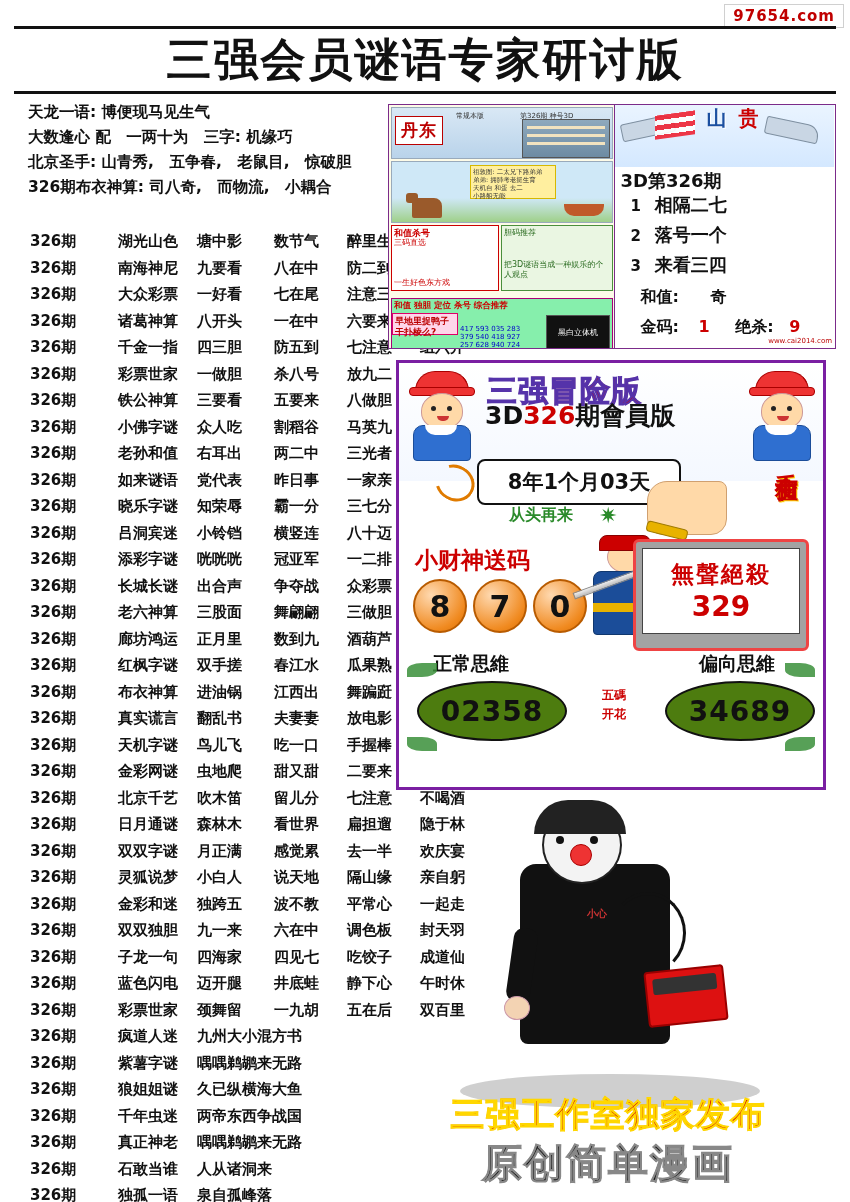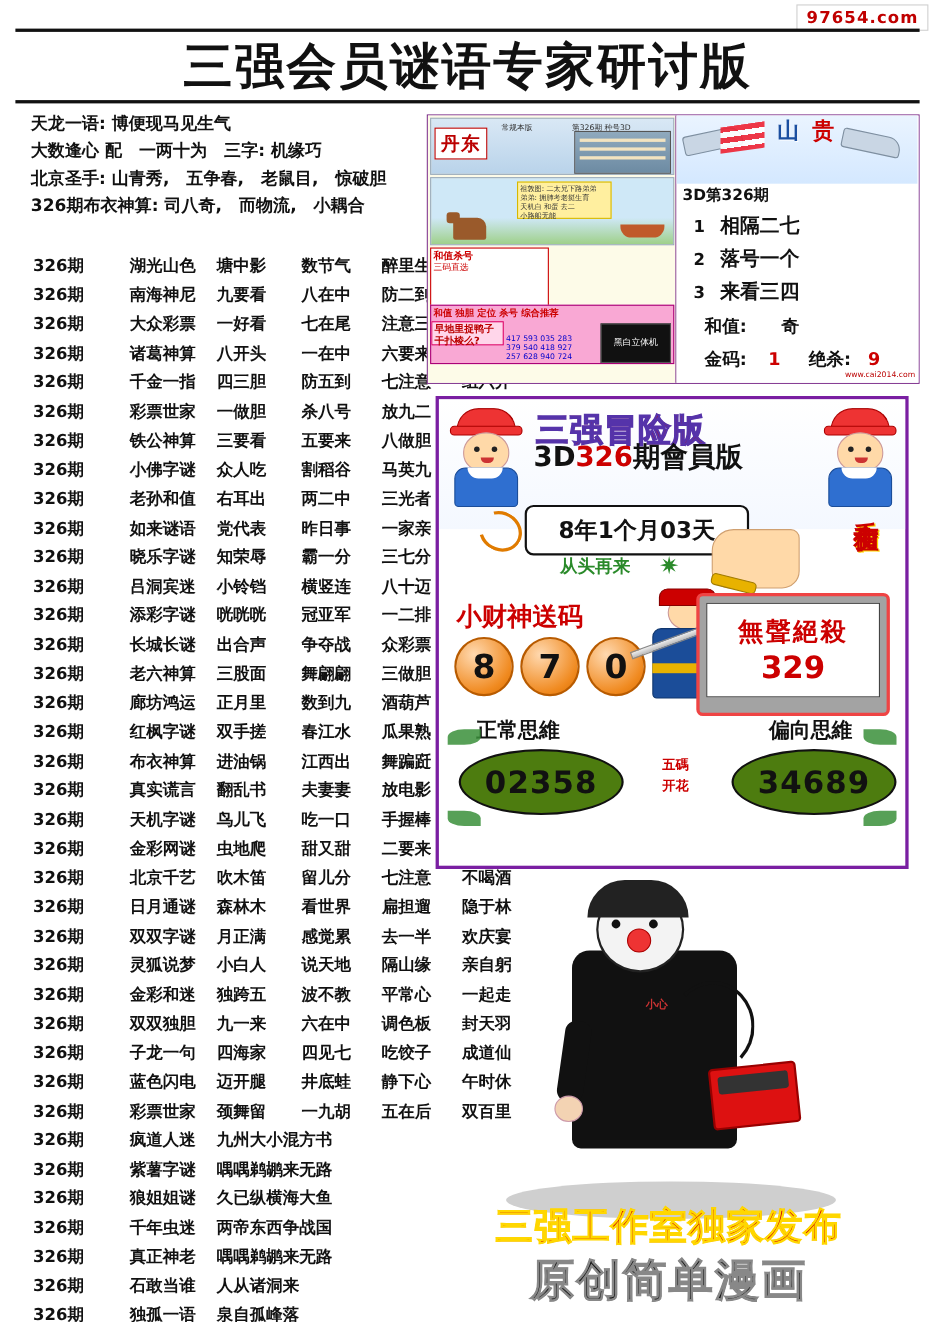--- a/index.html
+++ b/index.html
@@ -139,22 +139,22 @@
     background:#fff;border:1px solid #c00;box-sizing:border-box;
     font-size:8px;color:#c00;line-height:10px;padding:2px;
   }
   .red-box .rb-t{font-size:9px;font-weight:bold;color:#c00;}
   .green-box{
     position:absolute;left:112px;top:120px;width:112px;height:66px;
     background:#eaf6e2;border:1px solid #4a8f3c;box-sizing:border-box;
     font-size:8px;color:#2a6b20;line-height:10px;padding:2px;
   }
   .lower-strip{
-    position:absolute;left:2px;top:172px;width:222px;height:54px;
-    border:1px solid #a07;box-sizing:border-box;background:#f9a8d4;
+    position:absolute;left:2px;top:193px;width:222px;height:54px;
+    border:1px solid #a07;box-sizing:border-box;background:#86efac;
     font-size:8px;color:#333;overflow:hidden;padding-left:42px;
   }
   .lower-strip .ls-line{
     position:absolute;left:2px;top:1px;font-size:8.5px;color:#c00;font-weight:bold;
   }
   .pink-box{
     position:absolute;left:0px;top:14px;width:66px;height:22px;
     background:#ffd6ea;border:1px solid #d06;box-sizing:border-box;
     font-size:9px;color:#b00;line-height:11px;padding:2px;font-weight:bold;
   }
@@ -188,21 +188,21 @@
     transform:rotate(-12deg);
   }
   .flag-art .p1{left:6px;top:14px;}
   .flag-art .p2{left:150px;top:16px;transform:rotate(12deg);}
   .flag-art .flagred{
     position:absolute;left:40px;top:8px;width:40px;height:24px;
     background:repeating-linear-gradient(#e23,#e23 5px,#fff 5px,#fff 10px);
     transform:skewY(-8deg);opacity:.9;
   }
   .pt-right .issue{
-    position:absolute;left:6px;top:64px;font-size:14px;font-weight:bold;color:#111;
+    position:absolute;left:6px;top:64px;font-size:18px;font-weight:bold;color:#111;
   }
   .clue{
     position:absolute;font-size:18px;font-weight:bold;color:#111;white-space:nowrap;
   }
   .clue .idx{
     display:inline-block;width:18px;color:#111;font-size:15px;
   }
   .c-row1{left:16px;top:88px;}
   .c-row2{left:16px;top:118px;}
   .c-row3{left:16px;top:148px;}
@@ -775,20 +775,24 @@
           <div>小路船无能</div>
         </div>
         <div class="horse"></div>
         <div class="boat"></div>
       </div>
       <div class="red-box">
         <div class="rb-t">和值杀号</div>
         <div>三码直选</div>
 
         <div style="position:absolute;left:2px;bottom:2px;">一生好色东方戏</div>
+      </div>
+      <div class="green-box">
+        <div>胆码推荐</div>
+        <div style="margin-top:22px">把3D谜语当成一种娱乐的个人观点</div>
       </div>
       <div class="lower-strip">
         <div class="ls-line">和值 独胆 定位 杀号 综合推荐</div>
         <div class="pink-box">早地里捉鸭子干扑棱么?</div>
         <div class="tiny-num">
           <div>417 593 035 283</div>
           <div>379 540 418 927</div>
           <div>257 628 940 724</div>
         </div>
         <div class="blackbox">黑白立体机</div>

